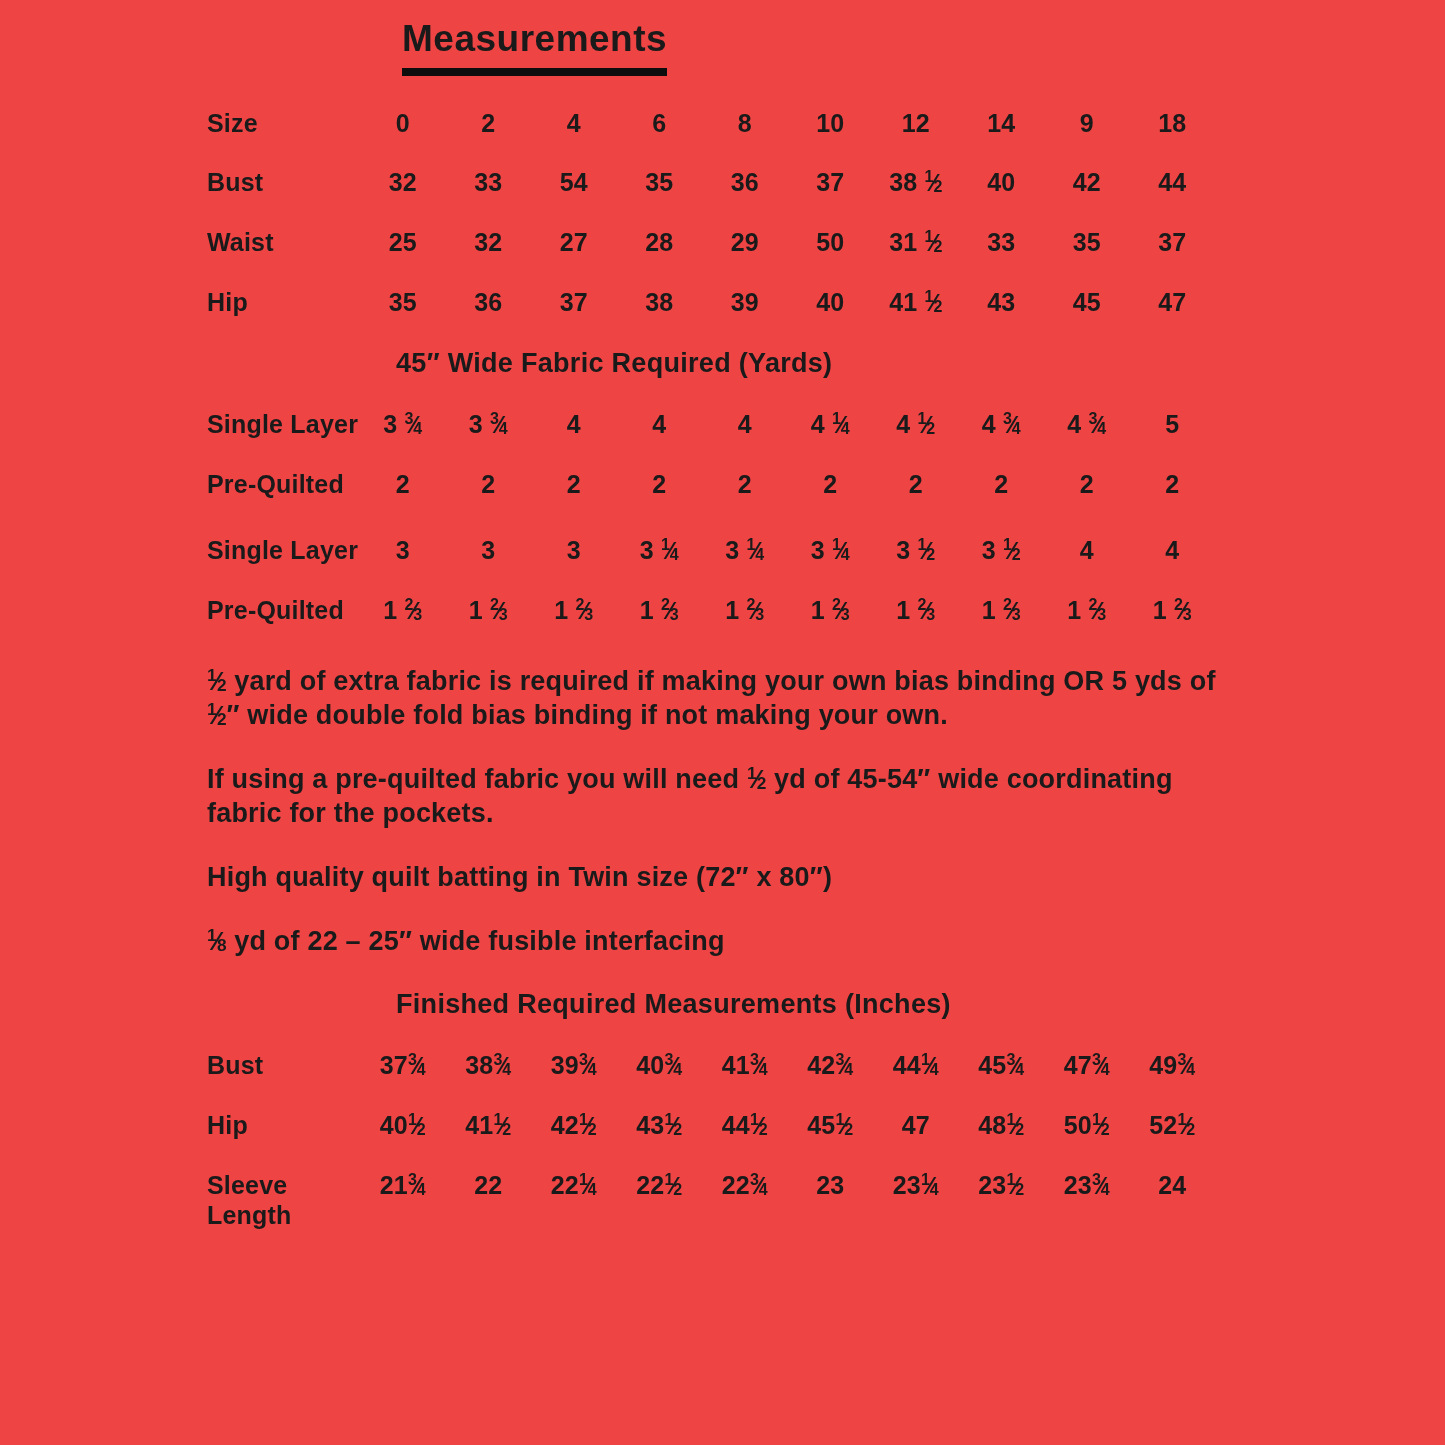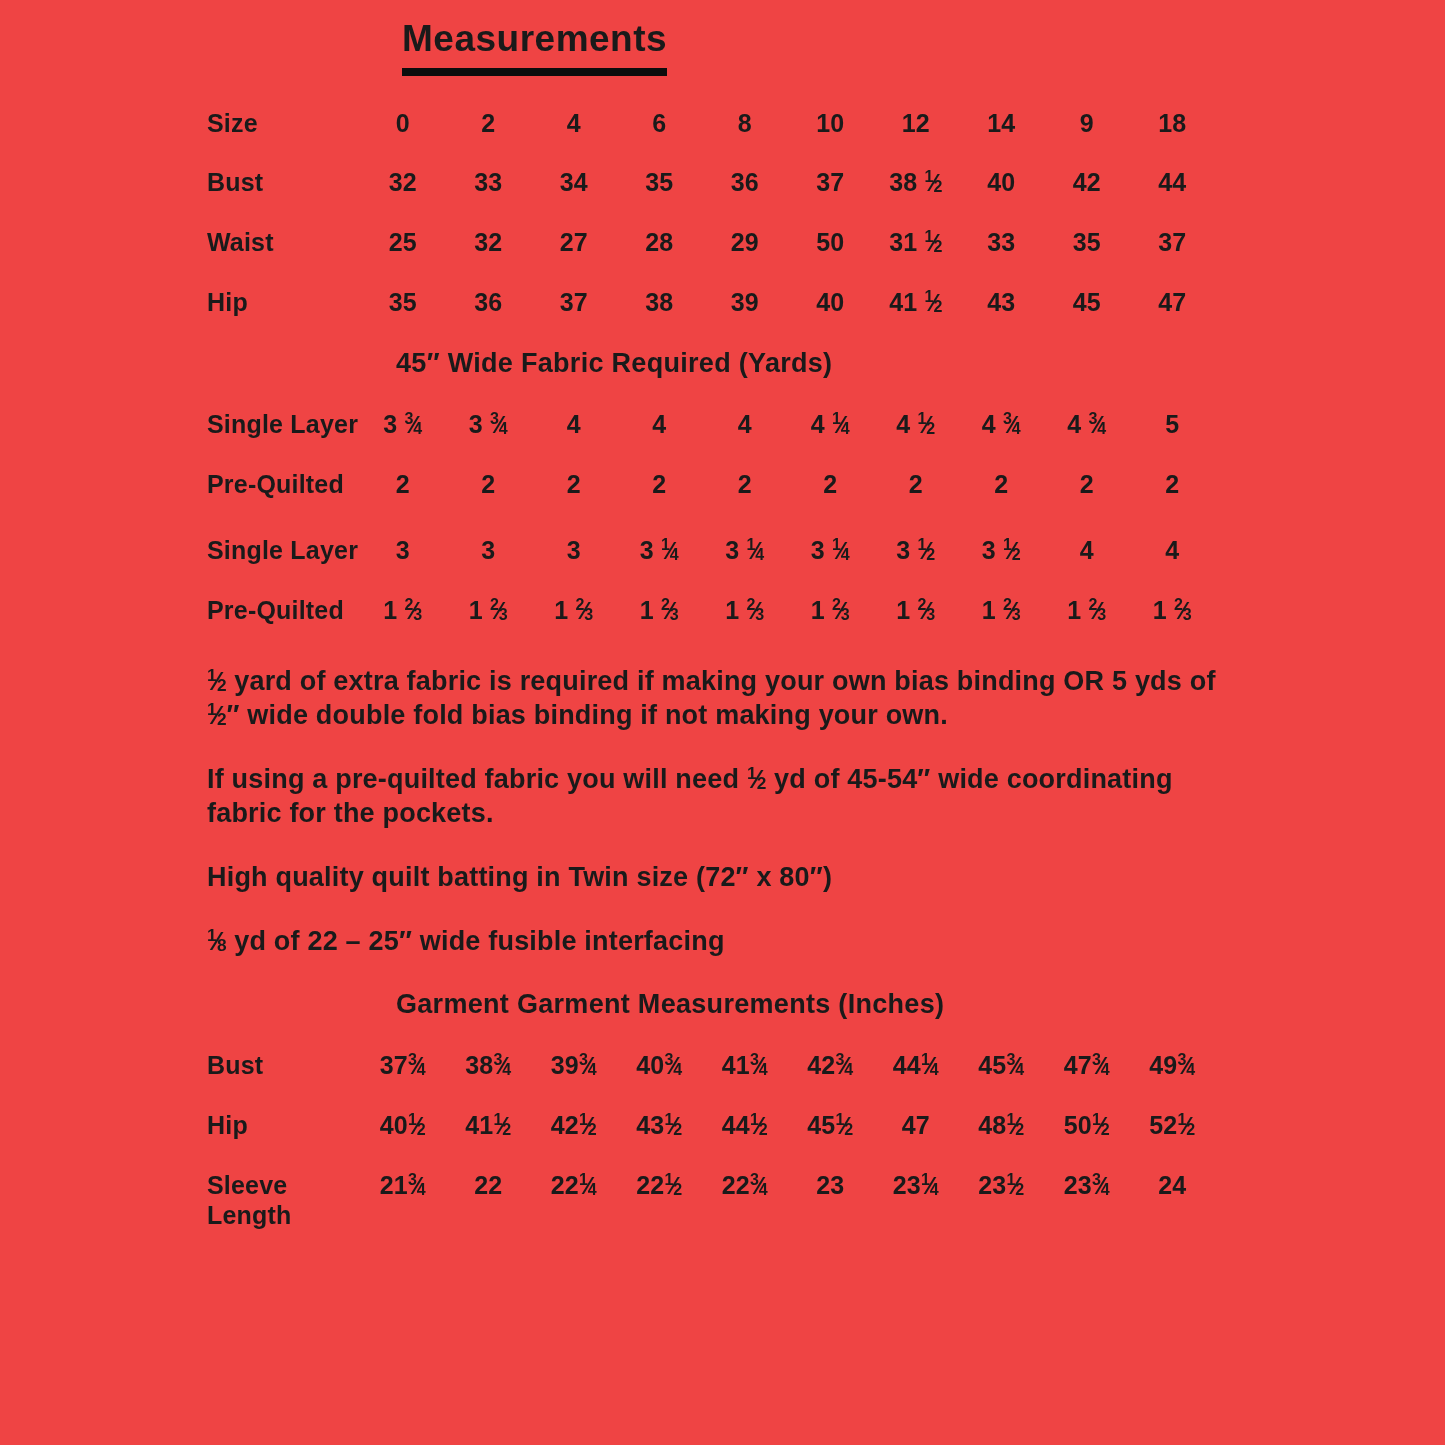--- a/index.html
+++ b/index.html
@@ -93,21 +93,21 @@
           <div class="m-cell fracify">10</div>
           <div class="m-cell fracify">12</div>
           <div class="m-cell fracify">14</div>
           <div class="m-cell fracify">9</div>
           <div class="m-cell fracify">18</div>
         </div>
         <div class="m-row">
           <div class="m-label">Bust</div>
           <div class="m-cell fracify">32</div>
           <div class="m-cell fracify">33</div>
-          <div class="m-cell fracify">34</div>
+          <div class="m-cell fracify">54</div>
           <div class="m-cell fracify">35</div>
           <div class="m-cell fracify">36</div>
           <div class="m-cell fracify">37</div>
           <div class="m-cell fracify">38 <span class="frac"><sup>1</sup><span class="slash">⁄</span><sub>2</sub></span></div>
           <div class="m-cell fracify">40</div>
           <div class="m-cell fracify">42</div>
           <div class="m-cell fracify">44</div>
         </div>
         <div class="m-row">
           <div class="m-label">Waist</div>
@@ -202,21 +202,21 @@
   </section>
 
   <section class="notes">
       <p class="note fracify"><span class="frac"><sup>1</sup><span class="slash">⁄</span><sub>2</sub></span> yard of extra fabric is required if making your own bias binding OR 5 yds of <span class="frac"><sup>1</sup><span class="slash">⁄</span><sub>2</sub></span>″ wide double fold bias binding if not making your own.</p>
       <p class="note fracify">If using a pre-quilted fabric you will need <span class="frac"><sup>1</sup><span class="slash">⁄</span><sub>2</sub></span> yd of 45-54″ wide coordinating fabric for the pockets.</p>
       <p class="note fracify">High quality quilt batting in Twin size (72″ x 80″)</p>
       <p class="note fracify"><span class="frac"><sup>1</sup><span class="slash">⁄</span><sub>8</sub></span> yd of 22 – 25″ wide fusible interfacing</p>
     </section>
 
   <section>
-    <h2 class="section-heading heading-finished">Garment Garment Measurements (Inches)</h2>
+    <h2 class="section-heading heading-finished">Finished Required Measurements (Inches)</h2>
     <div class="m-table m-table-finished">
         <div class="m-row">
           <div class="m-label">Bust</div>
           <div class="m-cell fracify">37<span class="frac"><sup>3</sup><span class="slash">⁄</span><sub>4</sub></span></div>
           <div class="m-cell fracify">38<span class="frac"><sup>3</sup><span class="slash">⁄</span><sub>4</sub></span></div>
           <div class="m-cell fracify">39<span class="frac"><sup>3</sup><span class="slash">⁄</span><sub>4</sub></span></div>
           <div class="m-cell fracify">40<span class="frac"><sup>3</sup><span class="slash">⁄</span><sub>4</sub></span></div>
           <div class="m-cell fracify">41<span class="frac"><sup>3</sup><span class="slash">⁄</span><sub>4</sub></span></div>
           <div class="m-cell fracify">42<span class="frac"><sup>3</sup><span class="slash">⁄</span><sub>4</sub></span></div>
           <div class="m-cell fracify">44<span class="frac"><sup>1</sup><span class="slash">⁄</span><sub>4</sub></span></div>

